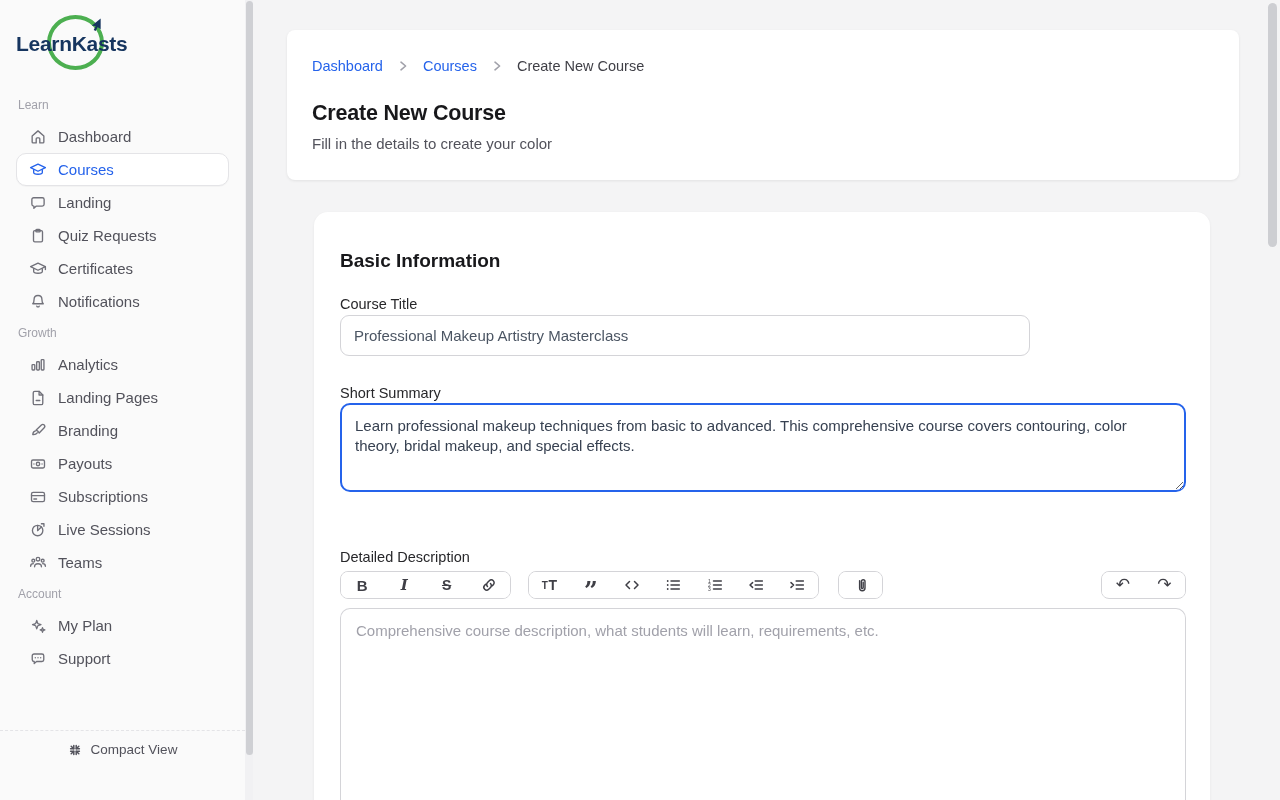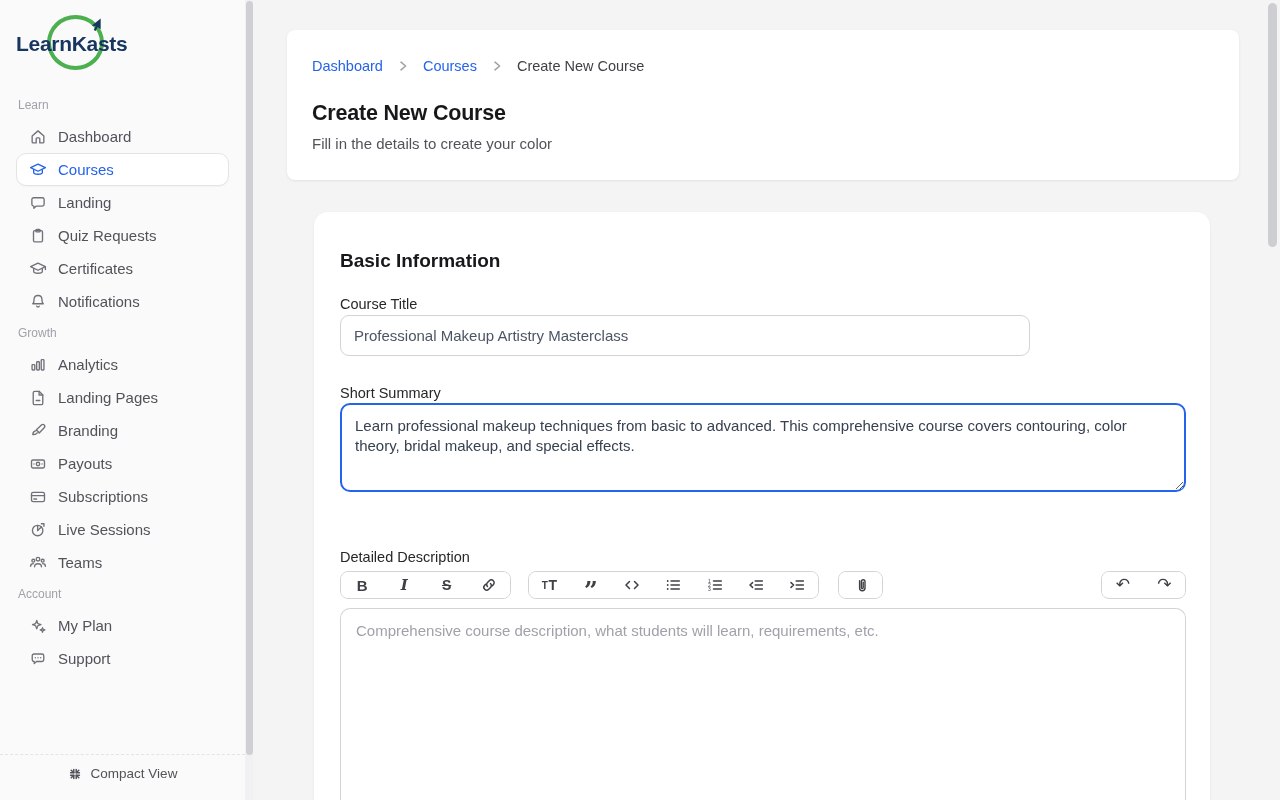--- a/index.html
+++ b/index.html
@@ -12,21 +12,21 @@
   .logo { position:relative; height:60px; }
   .logo-ring { position:absolute; left:31px; top:1px; width:57px; height:55px; border:4px solid #4caf50; border-radius:50%; }
   .logo-text { position:absolute; left:0; top:18px; font-size:21px; font-weight:bold; color:#16355f; letter-spacing:-0.3px; }
   .logo-cursor { position:absolute; left:72px; top:4px; }
   .section-label { margin:24px 0 8px 2px; font-size:12px; color:#a1a1aa; }
   .section-label.tight { margin-top:8px; }
   .nav-item { display:flex; align-items:center; gap:11px; height:33px; padding:0 10px 0 12px; border-radius:10px; color:#52525b; font-size:15px; cursor:pointer; border:1px solid transparent; }
   .nav-item .ic { display:flex; width:18px; height:18px; color:#71717a; flex:none; }
   .nav-item.active { background:#ffffff; border:1px solid #e4e4e7; color:#2563eb; box-shadow:0 1px 1px rgba(0,0,0,0.03); }
   .nav-item.active .ic { color:#2563eb; }
-  .sidebar-footer { position:absolute; left:0; right:0; top:754px; border-top:1px dashed #e4e4e7; padding-top:11px; display:flex; justify-content:center;align-items:center; }
+  .sidebar-footer { position:absolute; left:0; right:0; top:730px; border-top:1px dashed #e4e4e7; padding-top:11px; display:flex; justify-content:center;align-items:center; }
   .compact-btn { display:flex; align-items:center; gap:9px; color:#52525b; font-size:13.5px; cursor:pointer; }
   .compact-btn .ic { display:flex; color:#52525b; }
   .sb-scroll { position:absolute; left:245px; top:0; width:8px; height:800px; background:#f1f1f3; }
   .sb-thumb { position:absolute; left:0.5px; top:1px; width:7px; height:754px; background:#cfd0d4; border-radius:4px; }
 
   
   .main { position:absolute; left:253px; top:0; width:1027px; height:800px; background:#f4f4f5; }
   .main-thumb { position:absolute; right:3px; top:3px; width:9px; height:244px; background:#cdced2; border-radius:5px; }
 
   .header-card { position:absolute; left:34px; top:30px; width:952px; height:150px; background:#fff; border-radius:8px; box-shadow:0 1px 3px rgba(0,0,0,0.08); padding:28px 25px 0 25px; }

